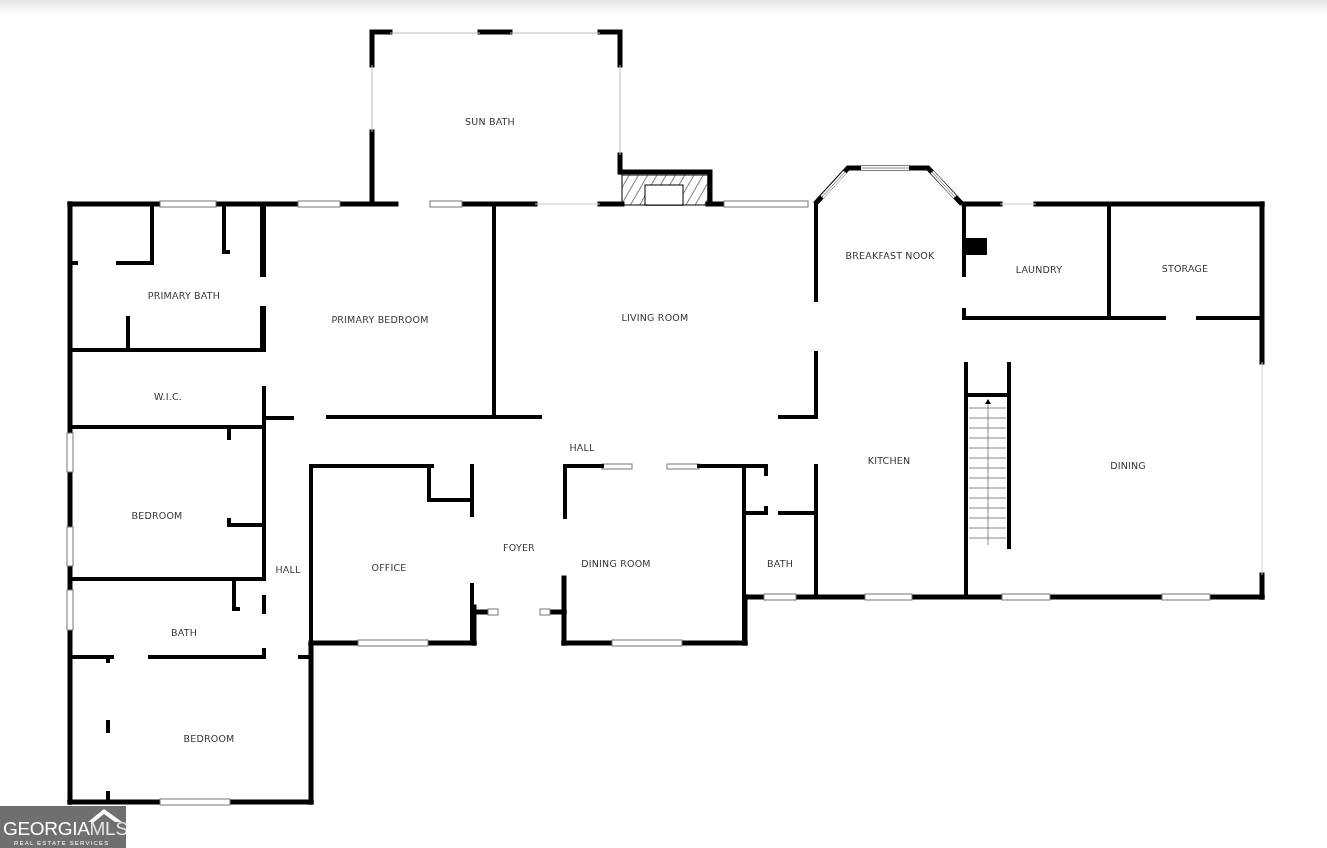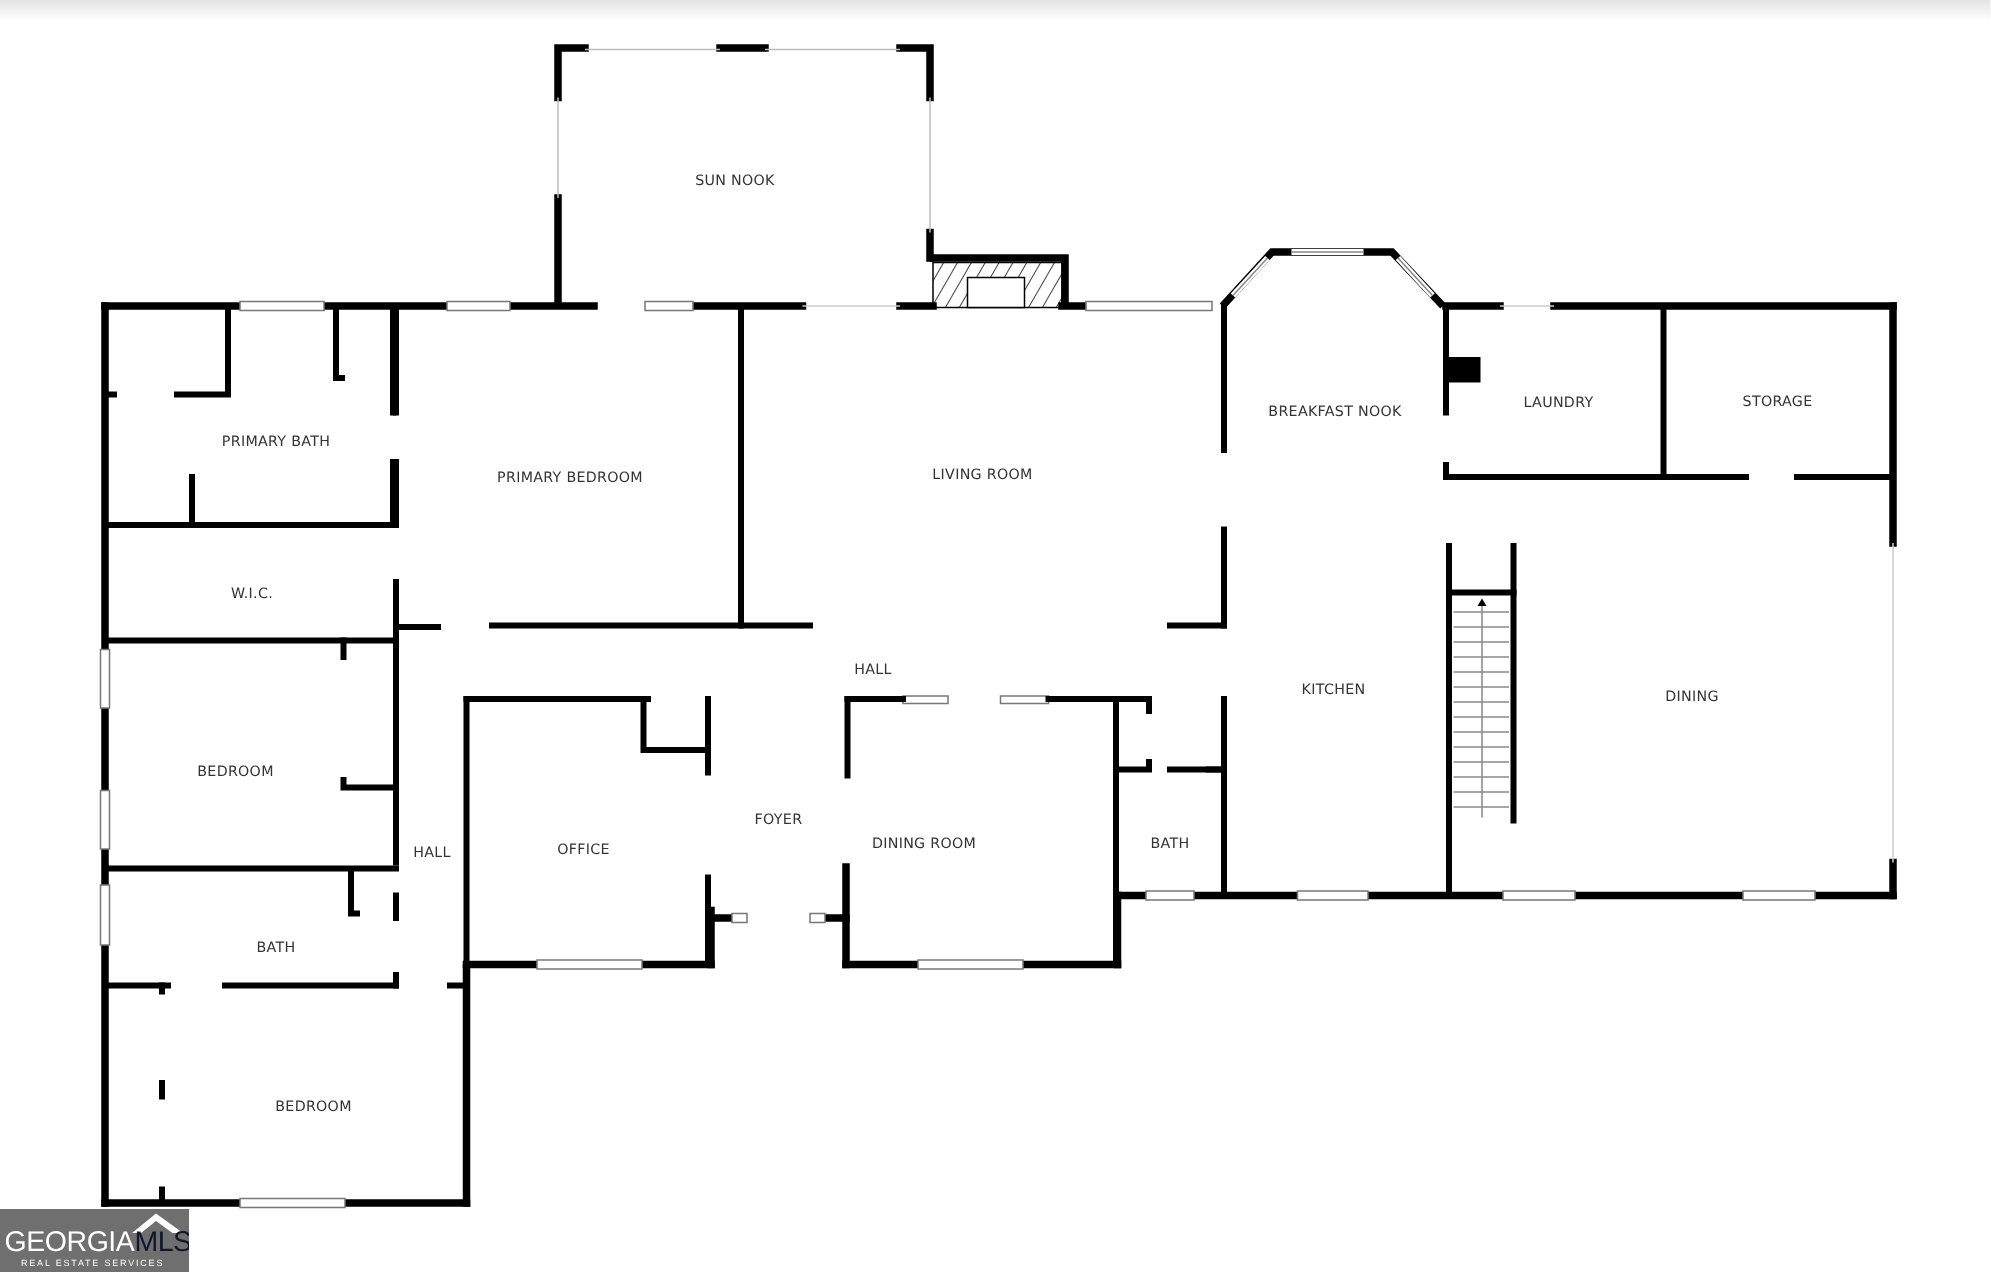--- a/index.html
+++ b/index.html
@@ -2,21 +2,21 @@
 <html><head>
   <meta charset="utf-8">
   <style>
     html, body { margin: 0; padding: 0; background: #ffffff; }
     body { width: 1327px; height: 848px; position: relative; overflow: hidden; font-family: "Liberation Sans", sans-serif; }
     .topshade { position: absolute; left: 0; top: 0; width: 1327px; height: 14px; background: linear-gradient(#e4e4e4, #ffffff); }
     .plan { position: absolute; left: 0; top: 0; width: 1327px; height: 848px; }
     .label { position: absolute; font-family: "DejaVu Sans", sans-serif; font-size: 9.5px; color: #333333; transform: translate(-50%, -50%); white-space: nowrap; letter-spacing: 0.2px; }
     .logo { position: absolute; left: 0; top: 806px; width: 126px; height: 42px; background: #6f6f6f; overflow: hidden; }
     .logo-main { position: absolute; left: 3px; top: 12px; font-family: "Liberation Sans", sans-serif; font-size: 19px; color: #ffffff; letter-spacing: -0.3px; }
-    .logo-main .thin { font-weight: normal; color: #0f172a; margin-top: 40px; }
+    .logo-main .thin { font-weight: normal; color: #e5e5e5; margin-top: 40px; }
     .logo-sub { position: absolute; left: 14px; top: 34px; font-family: "Liberation Sans", sans-serif; font-size: 6px; color: #ffffff; letter-spacing: 1.2px; }
     .logo-roof { position: absolute; left: 82px; top: 0px; }
   </style>
 </head>
 <body>
 
 <div class="topshade"></div>
 
 <svg class="plan" width="1327" height="848" viewBox="0 0 1327 848" xmlns="http://www.w3.org/2000/svg">
   <defs>
@@ -202,25 +202,25 @@
     <line x1="969" y1="498" x2="1006" y2="498"></line>
     <line x1="969" y1="508" x2="1006" y2="508"></line>
     <line x1="969" y1="518" x2="1006" y2="518"></line>
     <line x1="969" y1="528" x2="1006" y2="528"></line>
     <line x1="969" y1="538" x2="1006" y2="538"></line>
     <line x1="988" y1="403" x2="988" y2="545"></line>
     <polygon points="985,404 991,404 988,399" fill="#000" stroke="none"></polygon>
   </g>
 </svg>
 
-<div class="label" style="left:490px;top:121px;">SUN NOOK</div>
+<div class="label" style="left:490px;top:121px;">SUN BATH</div>
 <div class="label" style="left:162px;top:295px;padding-left:44px;">PRIMARY BATH</div>
 <div class="label" style="left:380px;top:319px;">PRIMARY BEDROOM</div>
 <div class="label" style="left:655px;top:317px;">LIVING ROOM</div>
-<div class="label" style="left:890px;top:255px;margin-top:20px;">BREAKFAST NOOK</div>
+<div class="label" style="left:890px;top:255px;">BREAKFAST NOOK</div>
 <div class="label" style="left:1039px;top:269px;">LAUNDRY</div>
 <div class="label" style="left:1185px;top:268px;">STORAGE</div>
 <div class="label" style="left:168px;top:396px;text-align:right;">W.I.C.</div>
 <div class="label" style="left:582px;top:447px;">HALL</div>
 <div class="label" style="left:889px;top:460px;">KITCHEN</div>
 <div class="label" style="left:1128px;top:465px;">DINING</div>
 <div class="label" style="left:157px;top:515px;">BEDROOM</div>
 <div class="label" style="left:519px;top:547px;text-align:right;">FOYER</div>
 <div class="label" style="left:389px;top:567px;">OFFICE</div>
 <div class="label" style="left:616px;top:563px;">DINING ROOM</div>

